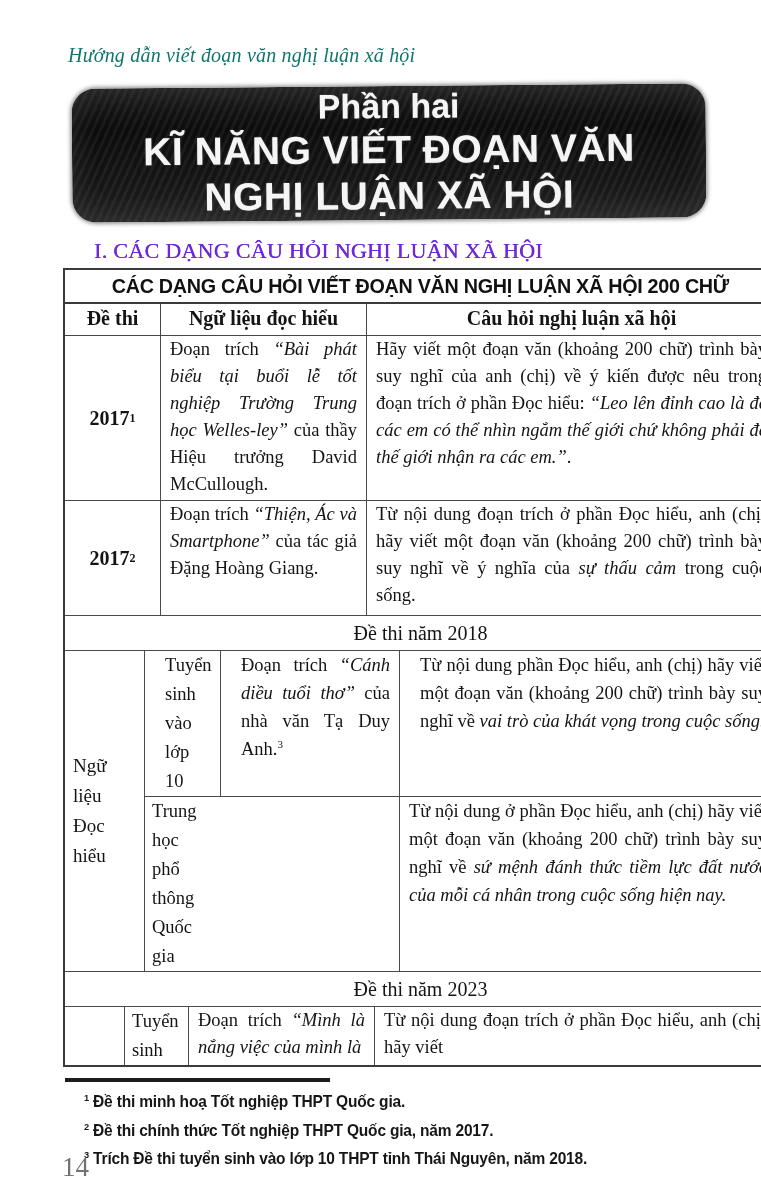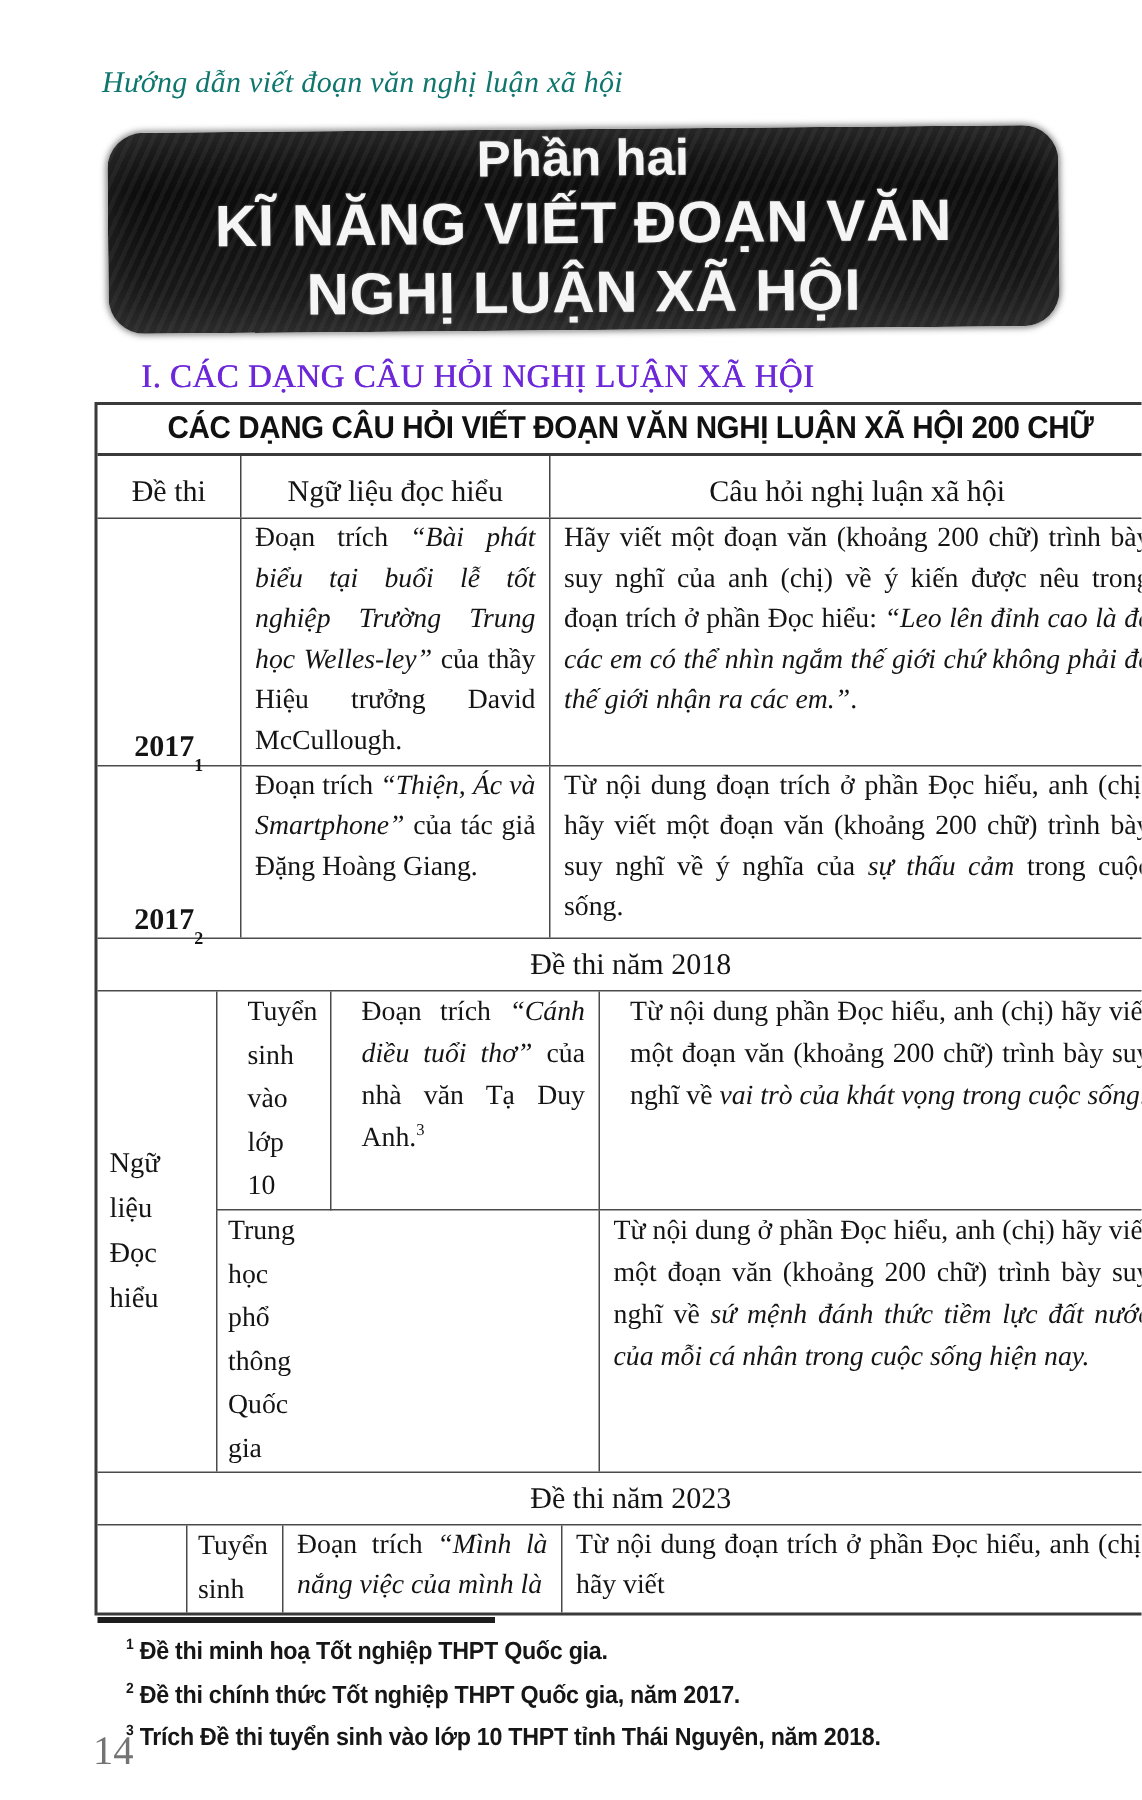--- a/index.html
+++ b/index.html
@@ -49,36 +49,36 @@
     height:32px;border-bottom:2px solid #3a3a3a;
     display:flex;align-items:center;justify-content:center;overflow:hidden;
   }
   .t-title-in{
     display:inline-block;white-space:nowrap;transform:scaleX(.94);transform-origin:center;
     font-family:"Liberation Sans","DejaVu Sans",sans-serif;font-weight:700;
     font-size:21px;letter-spacing:-.3px;color:#111;
   }
   .t-head{display:grid;grid-template-columns:95px 206px 1fr;border-bottom:1.5px solid #454545;}
   .hc{
-    text-align:center;font-weight:400;font-size:20px;padding:13px 2px 5px;
+    text-align:center;font-weight:700;font-size:20px;padding:3px 2px 5px;
   }
   .hc + .hc{border-left:1.5px solid #454545;}
 
   .trow{display:grid;border-bottom:1.5px solid #4a4a4a;}
   .r2017a{grid-template-columns:95px 206px 1fr;min-height:160px;}
   .r2017b{grid-template-columns:95px 206px 1fr;min-height:114px;}
   .r2019{grid-template-columns:59px 64px 186px 1fr;min-height:54px;border-bottom:none;}
   .trow > .cell + .cell{border-left:1.5px solid #4a4a4a;}
 
   .cell{box-sizing:border-box;}
   .cell.body{
     padding:0 9px 2px;font-size:18.5px;line-height:27px;text-align:justify;
   }
   .cell.year{
-    display:flex;align-items:flex-end;justify-content:center;
+    display:flex;align-items:center;justify-content:center;
     font-weight:700;font-size:20px;
   }
   .cell.exam{padding:0 14px 0 7px;font-size:18.5px;line-height:29px;}
 
   .t-band{
     height:34px;border-bottom:1.5px solid #4a4a4a;
     display:flex;align-items:center;justify-content:center;
     font-weight:400;font-size:20px;
   }
 

